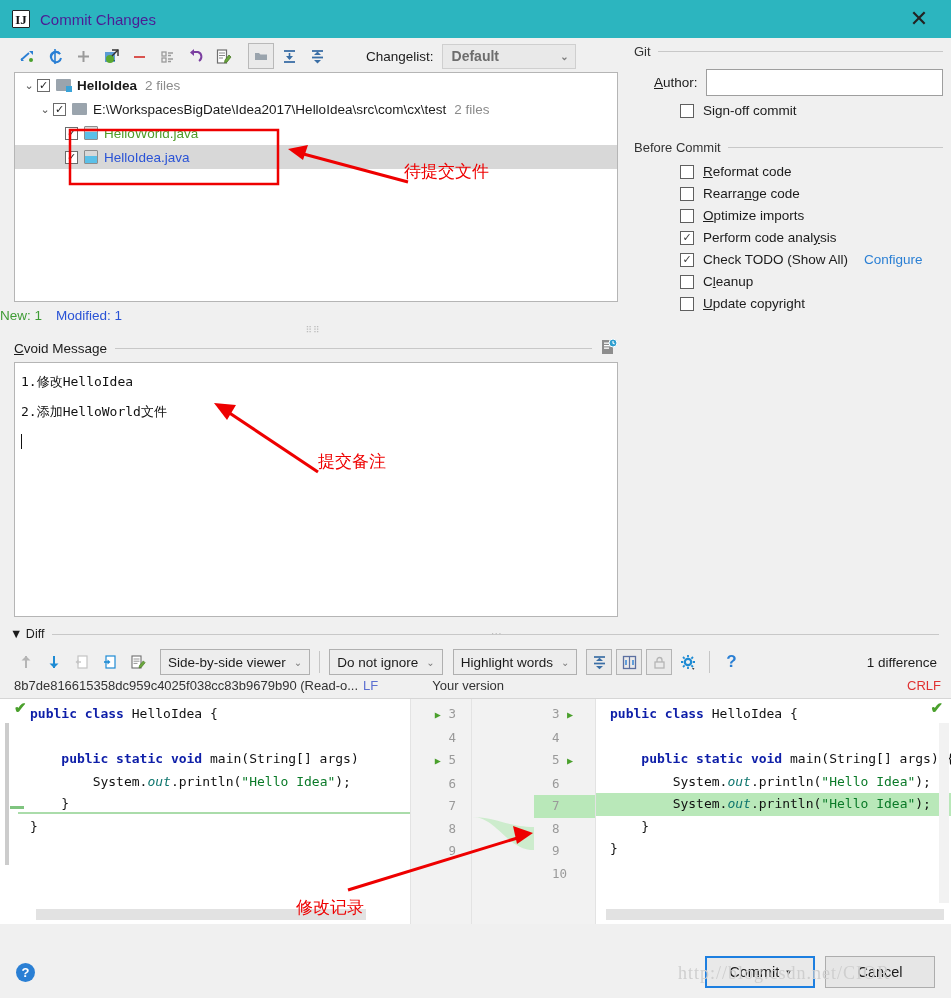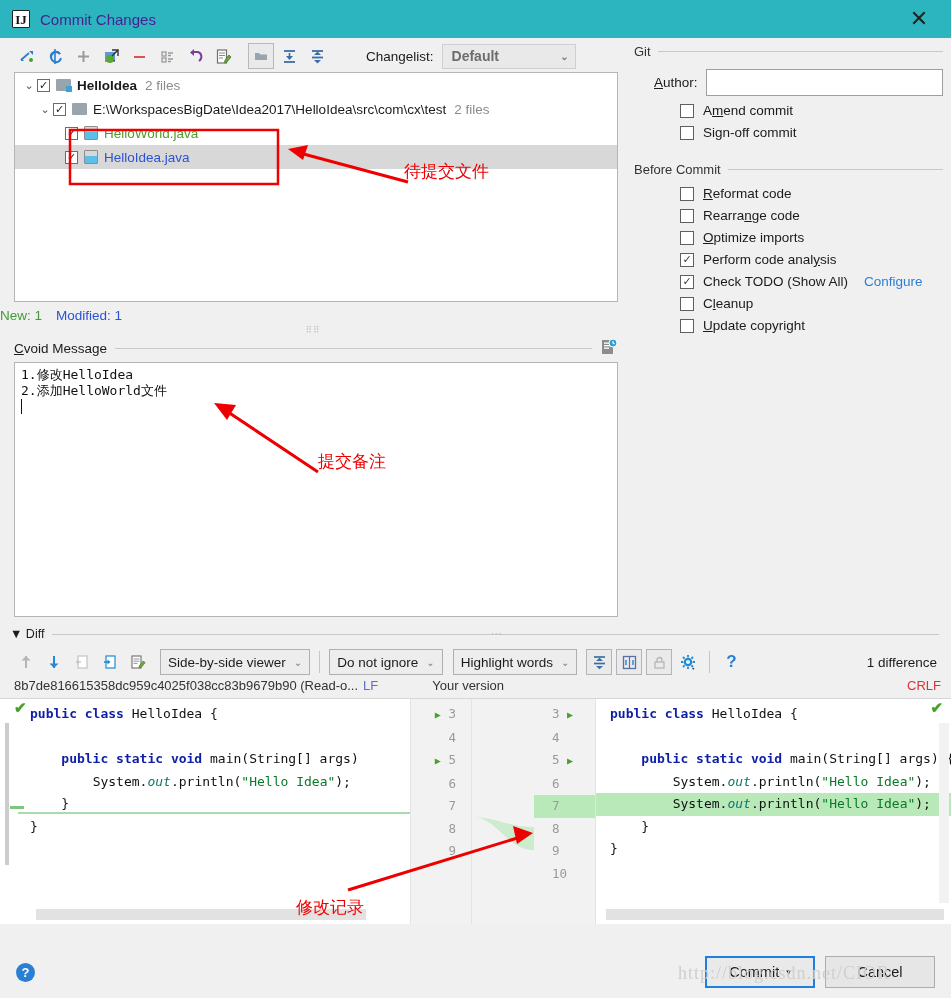--- a/index.html
+++ b/index.html
@@ -88,21 +88,21 @@
 
   .grip{ text-align:center; color:#bdbdbd; letter-spacing:1px; font-size:9px; height:14px; line-height:14px;}
 
   
   .sec-head{ display:flex;align-items:center;gap:8px;padding:0 8px 0 14px;height:22px; }
   .sec-head .lbl{ font-size:13.5px; white-space:nowrap; }
   .sec-head .lbl u{ text-decoration:underline; }
   .sec-head .rule{ flex:1;height:1px;background:#c8c8c8; }
   .msgbox{
     margin:3px 8px 0 14px;height:255px;background:#fff;border:1px solid #b5b5b5;
-    font-family:"DejaVu Sans Mono","Liberation Mono",monospace;font-size:13px;line-height:16px;
+    font-family:"DejaVu Sans Mono","Liberation Mono",monospace;font-size:13px;line-height:30px;
     padding:4px 6px; color:#111; white-space:pre; position:relative;
   }
   .caretbar{ display:inline-block;width:1px;height:15px;background:#111;vertical-align:-3px; }
 
   
   .grp{ margin-top:6px; }
   .grp-head{ display:flex;align-items:center;gap:7px;padding-right:8px; }
   .grp-head .t{ font-size:13px;color:#333; }
   .grp-head .rule{ flex:1;height:1px;background:#c8c8c8; }
   .field-row{ display:flex;align-items:center;gap:8px;padding:10px 8px 0 20px; }
@@ -356,24 +356,20 @@
     <div class="rightcol">
 
       <div class="grp">
         <div class="grp-head">
           <span class="t">Git</span>
           <span class="rule"></span>
         </div>
         <div class="field-row">
           <label><u>A</u>uthor:</label>
           <span class="txtfield" title=""></span>
-        </div>
-        <div class="chk-row">
-          <span class="chk"></span>
-          <span>A<u>m</u>end commit</span>
         </div>
         <div class="chk-row">
           <span class="chk"></span>
           <span>Si<u>g</u>n-off commit</span>
         </div>
       </div>
 
       <div class="grp" style="margin-top:22px;">
         <div class="grp-head">
           <span class="t">Before Commit</span>

